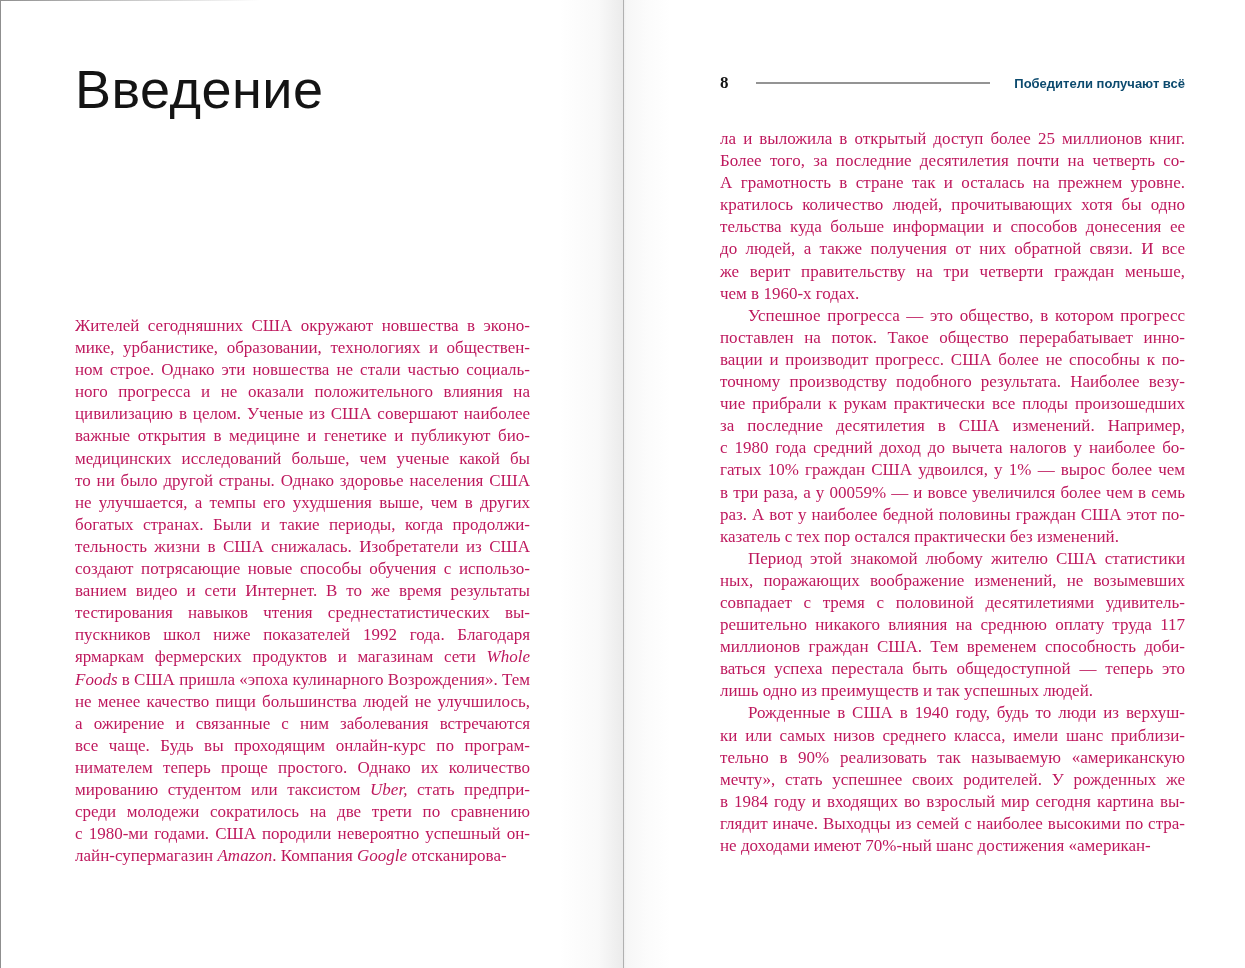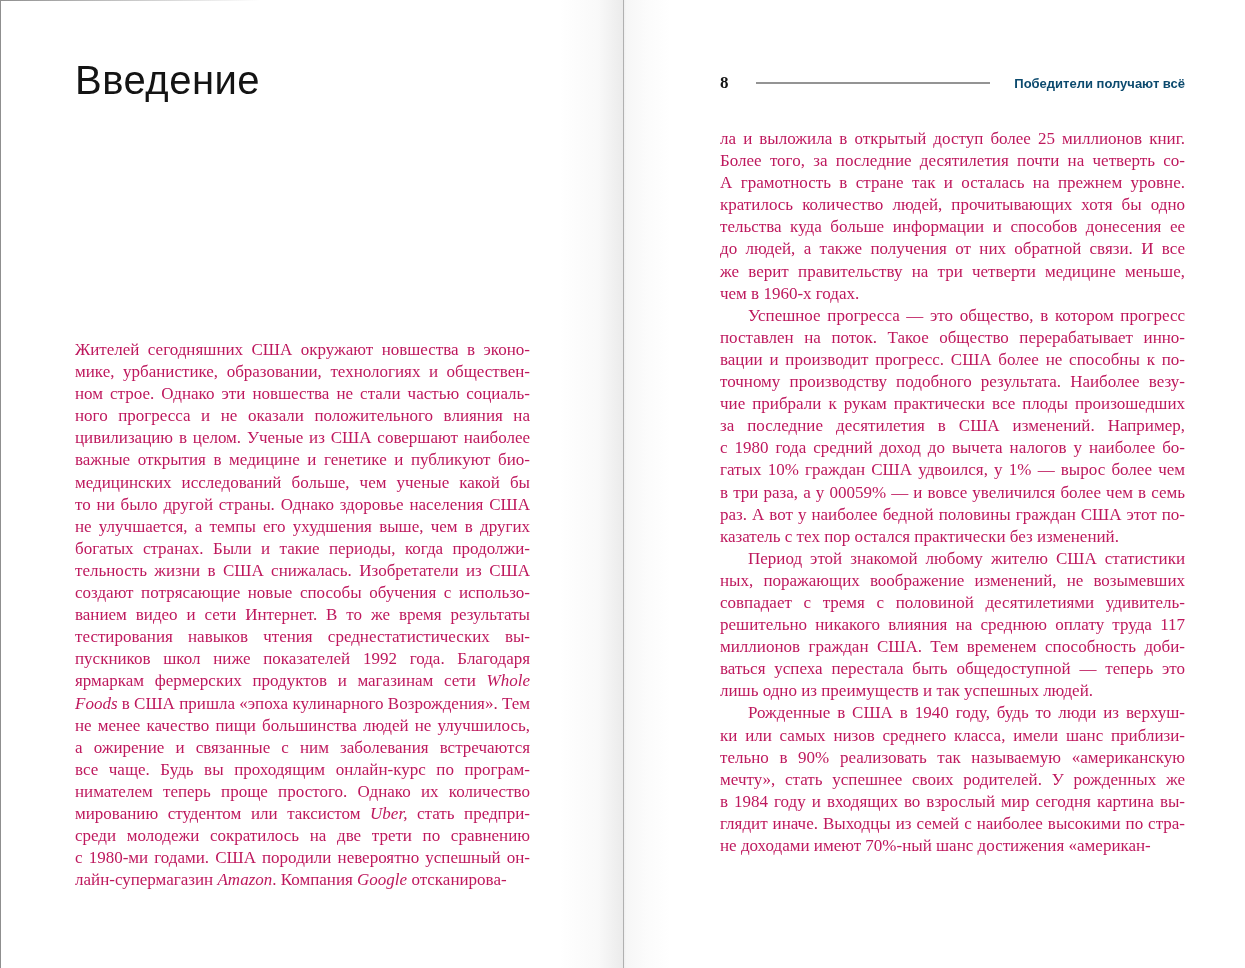--- a/index.html
+++ b/index.html
@@ -45,21 +45,21 @@
 
   .page { position: absolute; top: 0; height: 100%; }
   .page-left  { left: 75px;  width: 455px; }
   .page-right { left: 720px; width: 465px; }
 
   .chapter-title {
     position: absolute; left: 0; top: 58px;
     margin: 0;
     font-family: "Liberation Sans", sans-serif;
     font-weight: 400;
-    font-size: 40px;
+    font-size: 54px;
     letter-spacing: 0.5px;
     color: #141414;
   }
 
   .running-head {
     position: absolute; left: 0; right: 0; top: 73px;
     height: 20px;
     display: flex;
     align-items: center;
   }
@@ -76,21 +76,21 @@
   }
   .run-title {
     margin-left: auto;
     font-family: "Liberation Sans", sans-serif;
     font-weight: bold;
     font-size: 13px;
     color: #0c4a6e;
   }
 
   .body-text { position: absolute; left: 0; right: 0; }
-  .body-left  { top: 339px; }
+  .body-left  { top: 315px; }
   .body-right { top: 128px; }
 
   .line {
     font-size: 17px;
     line-height: 22.1px;
     color: #be185d;
     white-space: nowrap;
     text-align: justify;
     text-align-last: justify;
     text-justify: inter-word;
@@ -144,21 +144,21 @@
       <div class="head-rule"></div>
       <span class="run-title">Победители получают всё</span>
     </div>
     <div class="body-text body-right">
         <div class="line"><span>ла и выложила в открытый доступ более 25 миллионов книг.</span></div>
         <div class="line"><span>Более того, за последние десятилетия почти на четверть со-</span></div>
         <div class="line"><span>А грамотность в стране так и осталась на прежнем уровне.</span></div>
         <div class="line"><span>кратилось количество людей, прочитывающих хотя бы одно</span></div>
         <div class="line"><span>тельства куда больше информации и способов донесения ее</span></div>
         <div class="line"><span>до людей, а также получения от них обратной связи. И все</span></div>
-        <div class="line"><span>же верит правительству на три четверти медицине меньше,</span></div>
+        <div class="line"><span>же верит правительству на три четверти граждан меньше,</span></div>
         <div class="line para-end"><span>чем в 1960-х годах.</span></div>
         <div class="line indent"><span>Успешное прогресса — это общество, в котором прогресс</span></div>
         <div class="line"><span>поставлен на поток. Такое общество перерабатывает инно-</span></div>
         <div class="line"><span>вации и производит прогресс. США более не способны к по-</span></div>
         <div class="line"><span>точному производству подобного результата. Наиболее везу-</span></div>
         <div class="line"><span>чие прибрали к рукам практически все плоды произошедших</span></div>
         <div class="line"><span>за последние десятилетия в США изменений. Например,</span></div>
         <div class="line"><span>с 1980 года средний доход до вычета налогов у наиболее бо-</span></div>
         <div class="line"><span>гатых 10% граждан США удвоился, у 1% — вырос более чем</span></div>
         <div class="line"><span>в три раза, а у 00059% — и вовсе увеличился более чем в семь</span></div>

